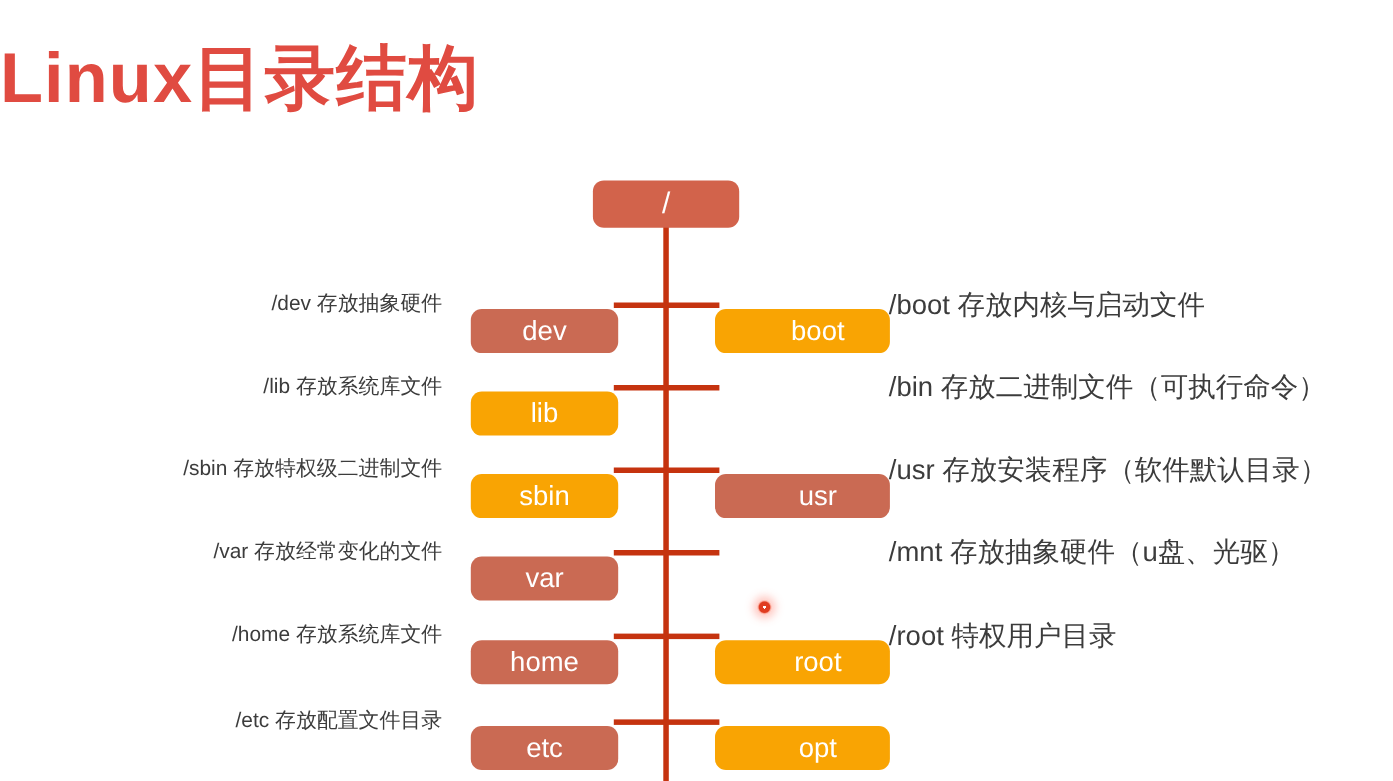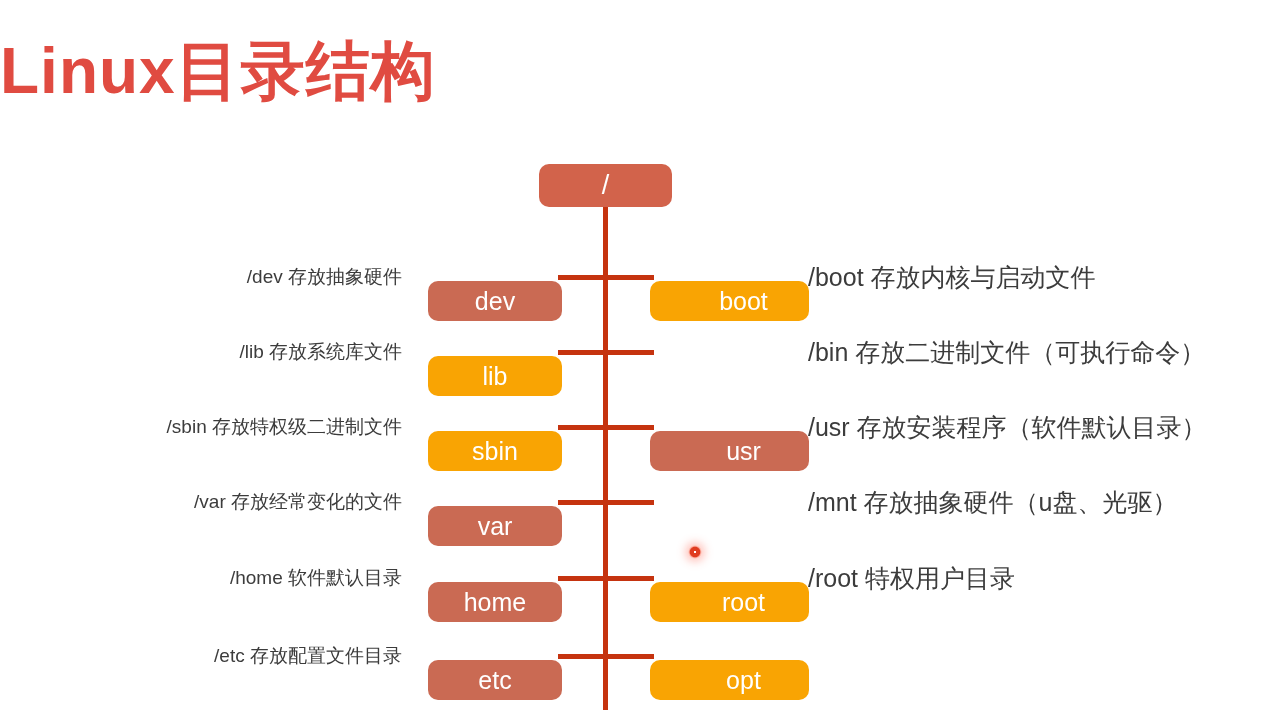--- a/index.html
+++ b/index.html
@@ -151,21 +151,21 @@
   </div>
 
   <div class="row" style="top:482px">
     <div class="label-left">/var 存放经常变化的文件</div>
     <div class="box box-left" data-color="terracotta">var</div>
     <div class="connector"></div>
     <div class="label-right">/mnt 存放抽象硬件（u盘、光驱）</div>
   </div>
 
   <div class="row" style="top:558px">
-    <div class="label-left">/home 软件默认目录</div>
+    <div class="label-left">/home 存放系统库文件</div>
     <div class="box box-left" data-color="terracotta">home</div>
     <div class="connector"></div>
     <div class="box box-right" data-color="orange">root</div>
     <div class="label-right">/root 特权用户目录</div>
   </div>
 
   <div class="row" style="top:636px">
     <div class="label-left">/etc 存放配置文件目录</div>
     <div class="box box-left" data-color="terracotta">etc</div>
     <div class="connector"></div>

